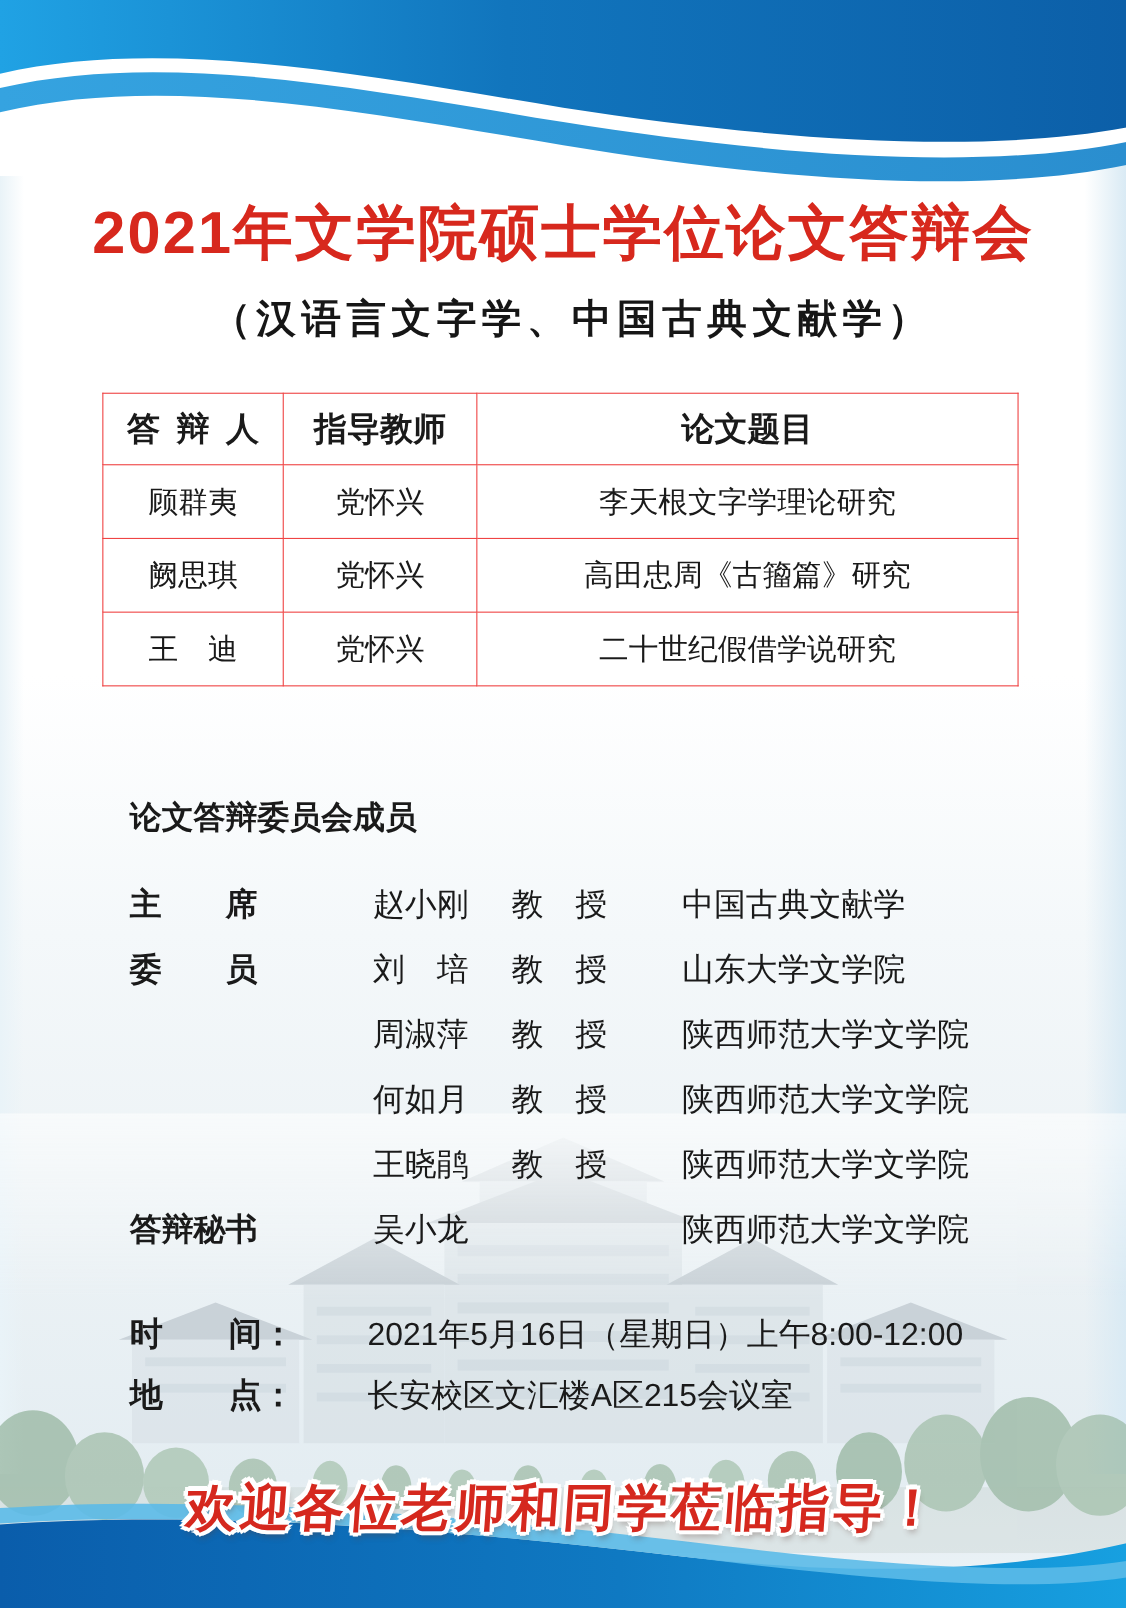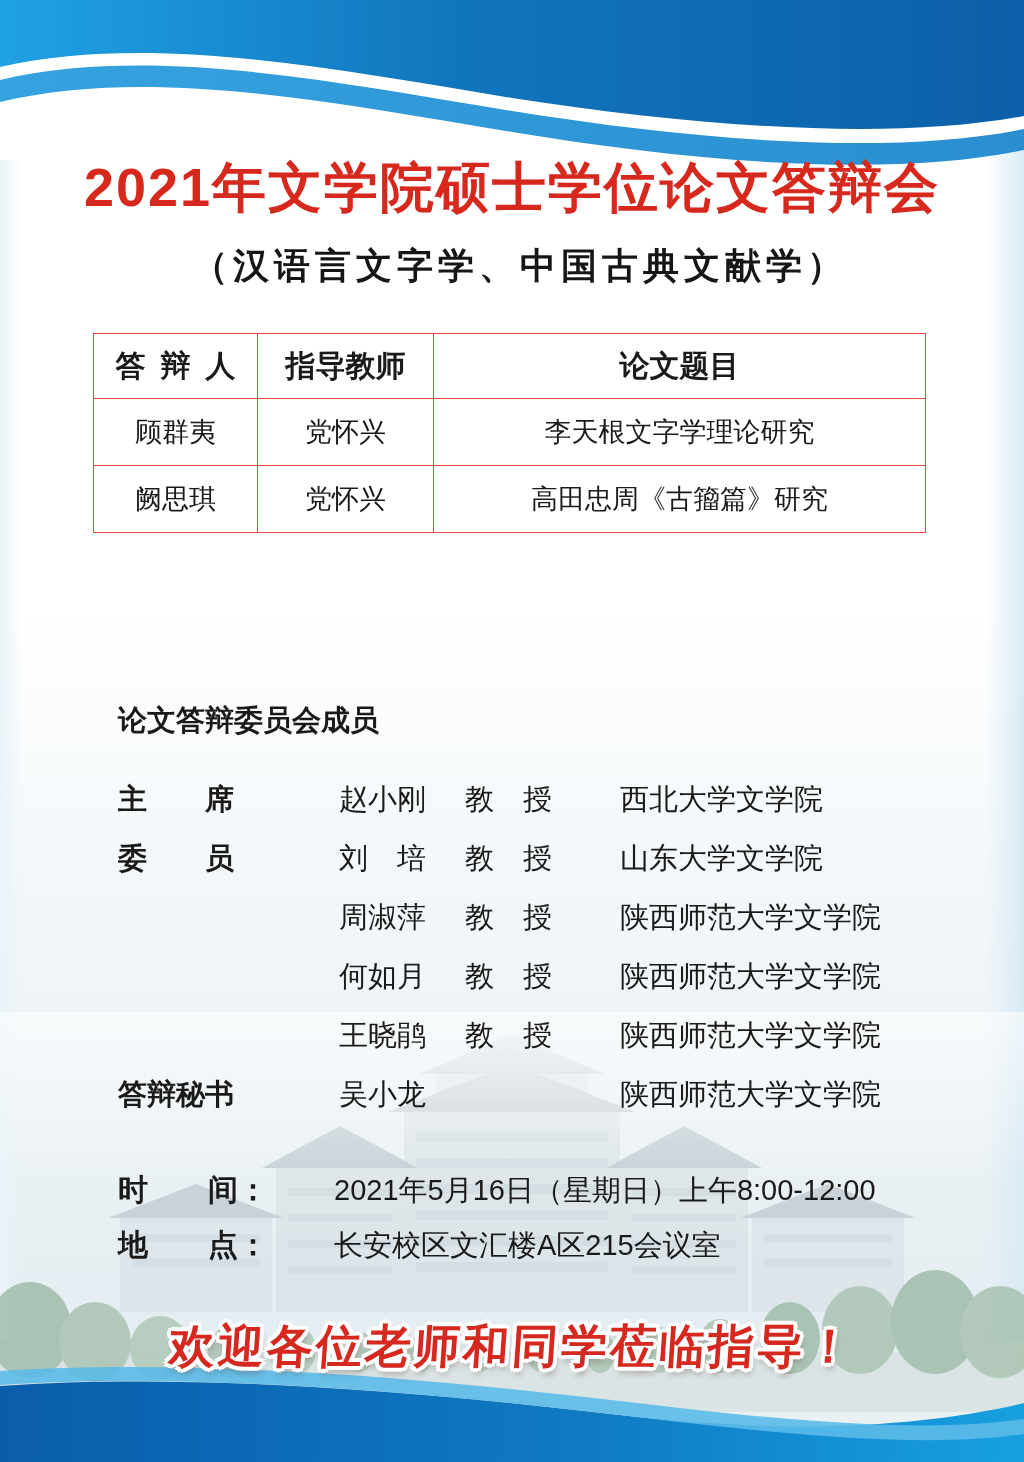--- a/index.html
+++ b/index.html
@@ -19,21 +19,21 @@
   }
   .edge-left{
     position:absolute; top:160px; left:0; width:22px; height:1180px; z-index:1;
     background:linear-gradient(to right,#e9f3f8,rgba(233,243,248,0));
   }
   .bg-photo{ position:absolute; left:0; top:1012px; width:1024px; height:400px; z-index:1; opacity:.55; }
   
   .top-wave{ position:absolute; top:0; left:0; width:1024px; height:170px; z-index:2; }
   .bottom-wave{ position:absolute; bottom:0; left:0; width:1024px; height:107px; z-index:3; }
   
-  .content{ position:absolute; inset:0; z-index:4; }
+  .content{ position:absolute; inset:0; z-index:4;margin-top:24px; }
   .title{
     position:absolute; top:152px; left:0; right:0; text-align:center;
     font-size:54px; font-weight:bold; letter-spacing:2px; color:#d7281d;
   }
   .subtitle{
     position:absolute; top:242px; left:0; right:0; text-align:center;
     font-family:"DejaVu Serif","Liberation Serif",serif;
     font-size:36px; font-weight:bold; letter-spacing:5px; color:#161616;padding-left:16px;
   }
   .defense-table{
@@ -191,31 +191,36 @@
         <tr>
           <td>顾群夷</td>
           <td>党怀兴</td>
           <td>李天根文字学理论研究</td>
         </tr>
         <tr>
           <td>阙思琪</td>
           <td>党怀兴</td>
           <td>高田忠周《古籀篇》研究</td>
         </tr>
+        <tr>
+          <td>王　迪</td>
+          <td>党怀兴</td>
+          <td>二十世纪假借学说研究</td>
+        </tr>
       </tbody>
     </table>
 
     <div class="committee">
       <div class="committee-heading">论文答辩委员会成员</div>
       <div class="committee-rows">
         <div class="crow">
           <span class="crole">主　　席</span>
           <span class="cname">赵小刚</span>
           <span class="ctitle">教　授</span>
-          <span class="caff">西北大学文学院</span>
+          <span class="caff">中国古典文献学</span>
         </div>
         <div class="crow">
           <span class="crole">委　　员</span>
           <span class="cname">刘　培</span>
           <span class="ctitle">教　授</span>
           <span class="caff">山东大学文学院</span>
         </div>
         <div class="crow">
           <span class="crole"></span>
           <span class="cname">周淑萍</span>

